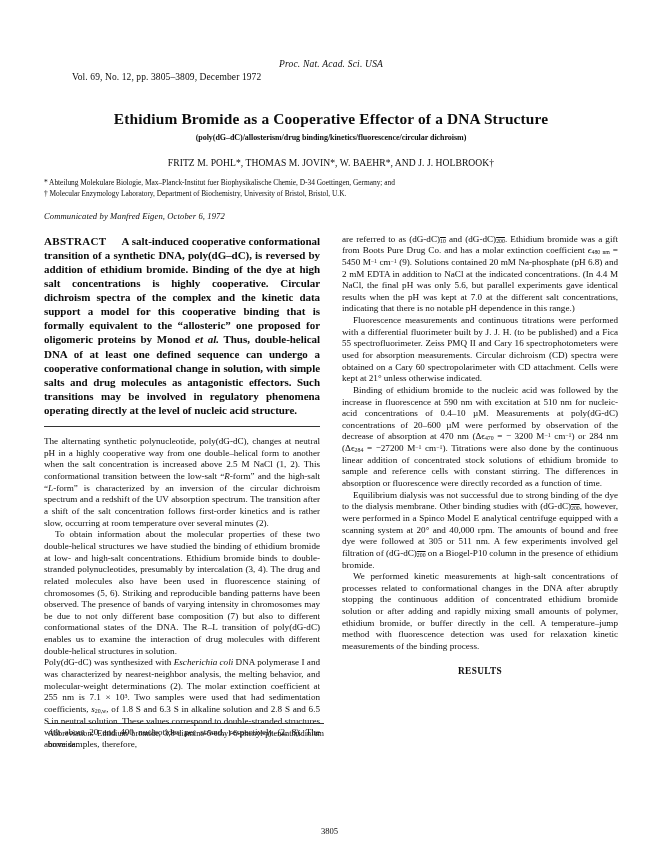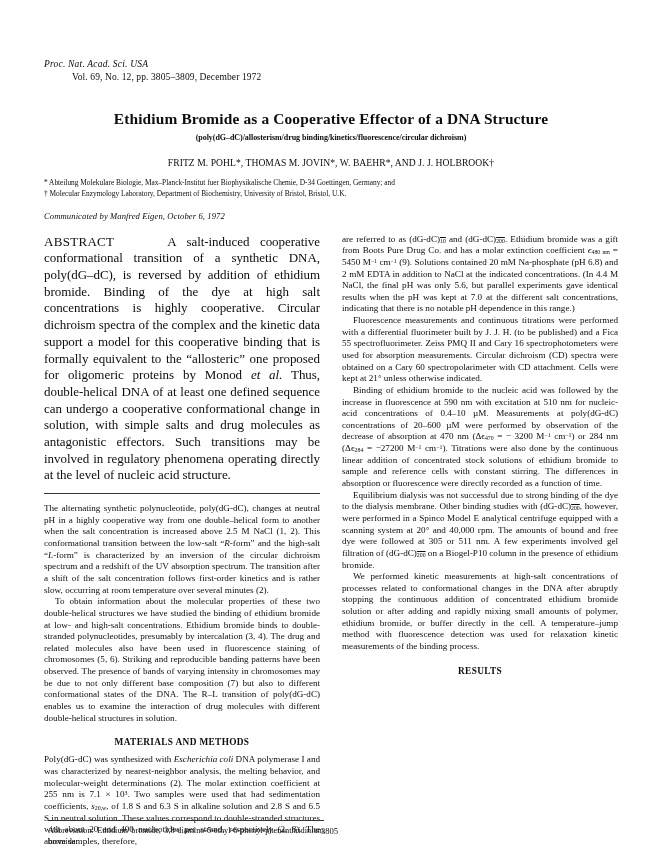--- a/index.html
+++ b/index.html
@@ -23,20 +23,21 @@
     height: 770px;
   }
 
   
   .journal-ref { margin-bottom: 26px; }
   .journal-name {
     font-style: italic;
     font-size: 9.5px;
     letter-spacing: .2px;
     line-height: 1.35;
+    text-align: center;
   }
   .journal-issue {
     font-size: 9.5px;
     line-height: 1.35;
     letter-spacing: .1px;
     margin-left: 28px;
   }
 
   
   .title {
@@ -87,22 +88,22 @@
     margin: 0;
     font-size: 9.15px;
     line-height: 1.272;
     text-align: justify;
     text-justify: inter-word;
     letter-spacing: -.01px;
   }
   p.indent { text-indent: 11px; }
 
   .abstract {
-    font-weight: normal;
-    font-size: 13px;
+    font-weight: bold;
+    font-size: 11px;
     line-height: 1.285;
     text-align: justify;
     letter-spacing: -.05px;
   }
   .abstract .lead {
     letter-spacing: .3px;
   }
   .rule {
     border: 0;
     border-top: 1px solid #333;
@@ -174,21 +175,20 @@
       <div class="abstract">
         <span class="lead">ABSTRACT</span>&nbsp;&nbsp;&nbsp;&nbsp;&nbsp;<span>A salt-induced cooperative conformational transition of a synthetic DNA, poly(dG–dC), is reversed by addition of ethidium bromide. Binding of the dye at high salt concentrations is highly cooperative. Circular dichroism spectra of the complex and the kinetic data support a model for this cooperative binding that is formally equivalent to the “allosteric” one proposed for oligomeric proteins by Monod </span><i>et al.</i><span> Thus, double-helical DNA of at least one defined sequence can undergo a cooperative conformational change in solution, with simple salts and drug molecules as antagonistic effectors. Such transitions may be involved in regulatory phenomena operating directly at the level of nucleic acid structure.</span>
       </div>
 
       <hr class="rule">
 
       <p><span>The alternating synthetic polynucleotide, poly(dG-dC), changes at neutral pH in a highly cooperative way from one double–helical form to another when the salt concentration is increased above 2.5 M NaCl (1, 2). This conformational transition between the low-salt “</span><i>R</i><span>-form” and the high-salt “</span><i>L</i><span>-form” is characterized by an inversion of the circular dichroism spectrum and a redshift of the UV absorption spectrum. The transition after a shift of the salt concentration follows first-order kinetics and is rather slow, occurring at room temperature over several minutes (2).</span></p>
 
       <p class="indent">To obtain information about the molecular properties of these two double-helical structures we have studied the binding of ethidium bromide at low- and high-salt concentrations. Ethidium bromide binds to double-stranded polynucleotides, presumably by intercalation (3, 4). The drug and related molecules also have been used in fluorescence staining of chromosomes (5, 6). Striking and reproducible banding patterns have been observed. The presence of bands of varying intensity in chromosomes may be due to not only different base composition (7) but also to different conformational states of the DNA. The R–L transition of poly(dG-dC) enables us to examine the interaction of drug molecules with different double-helical structures in solution.</p>
 
-      <h2 class="section">MATERIALS AND METHODS</h2>
 
       <p><span>Poly(dG-dC) was synthesized with </span><i>Escherichia coli</i><span> DNA polymerase I and was characterized by nearest-neighbor analysis, the melting behavior, and molecular-weight determinations (2). The molar extinction coefficient at 255 nm is 7.1 × 10</span><sup>3</sup><span>. Two samples were used that had sedimentation coefficients, </span><i>s</i><sub>20,w</sub><span>, of 1.8 S and 6.3 S in alkaline solution and 2.8 S and 6.5 S in neutral solution. These values correspond to double-stranded structures with about 20 and 400 nucleotides per strand, respectively (2, 8). The above samples, therefore,</span></p>
 
       <div class="footnote-wrap">
         <hr class="rule-short">
         <div class="footnote">Abbreviation: Ethidium bromide, 3,8-diamino-5-ethyl-6-phenyl-phenanthridinium bromide.</div>
       </div>
 
     </div>
 

